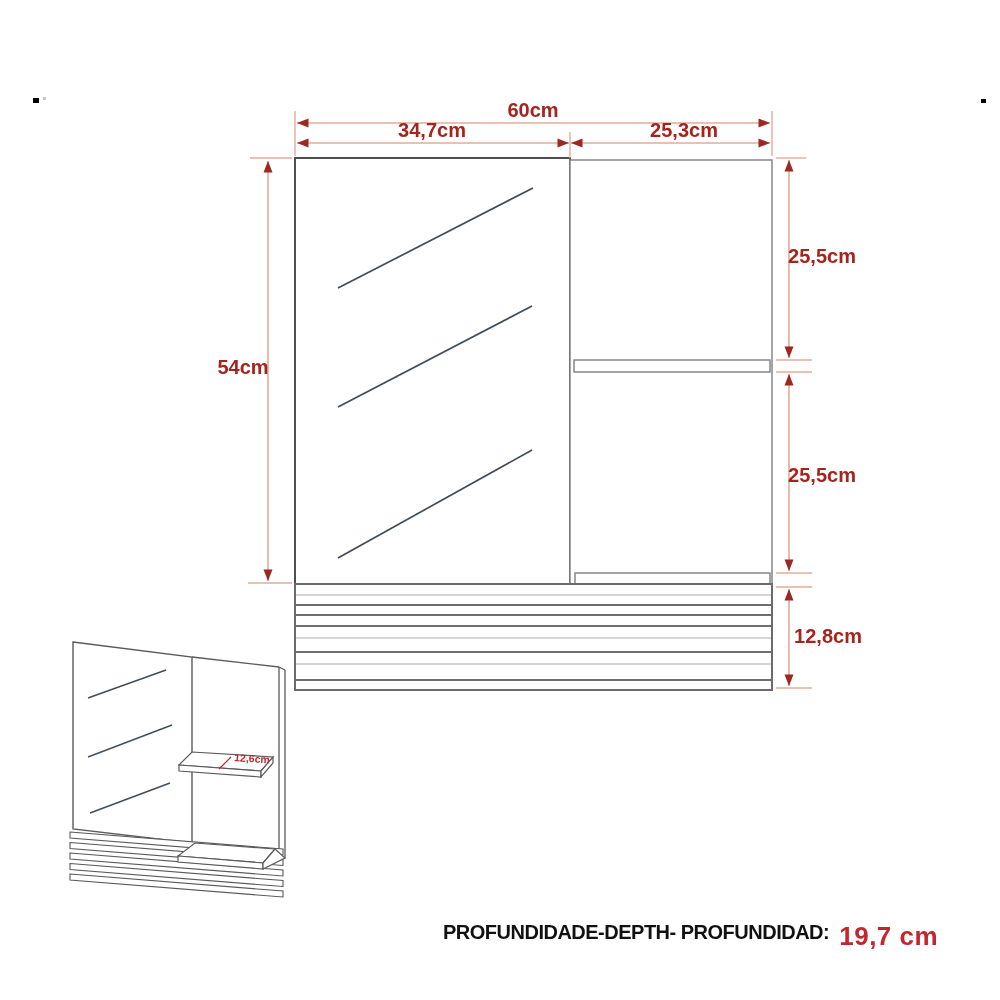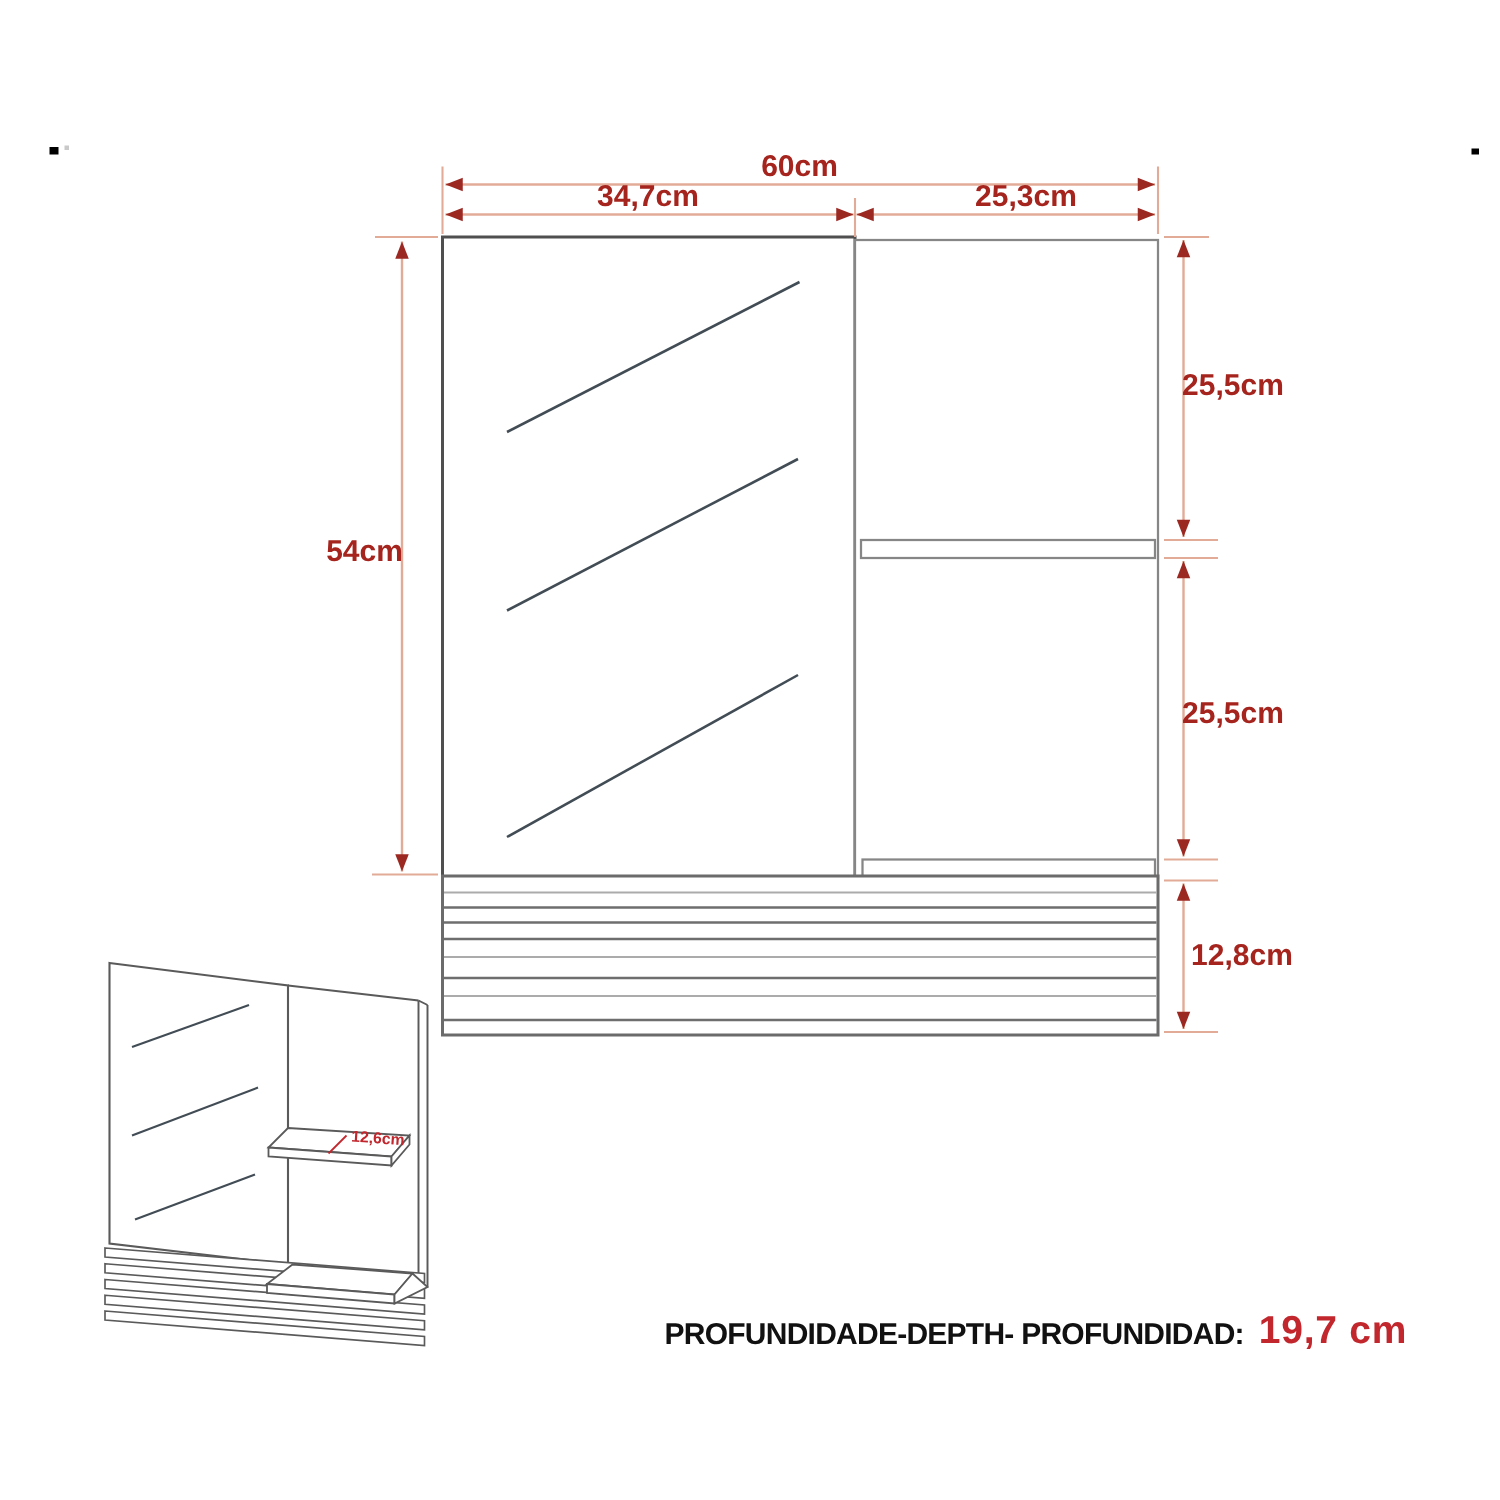--- a/index.html
+++ b/index.html
@@ -18,22 +18,22 @@
     fill:#a5241e;
   }
   .thumb-label{
     font-family:"Liberation Sans", sans-serif;
     font-weight:bold;
     font-size:10.5px;
     fill:#c1272d;
   }
   #footer{
     position:absolute;
-    left:443px;top:871px;
-    display:flex;align-items:flex-end;white-space:nowrap;
+    left:443px;top:921px;
+    display:flex;align-items:flex-start;white-space:nowrap;
   }
   #footer .label{
     font-size:20px;font-weight:bold;color:#111111;letter-spacing:-0.5px;
   }
   #footer .value{
     font-size:26px;font-weight:bold;color:#c1272d;margin-left:10px;letter-spacing:0.5px;
   }
   .corner-dot{position:absolute;background:#000;}
   .corner-dot.light{background:#c9c9c9;}
 </style>

